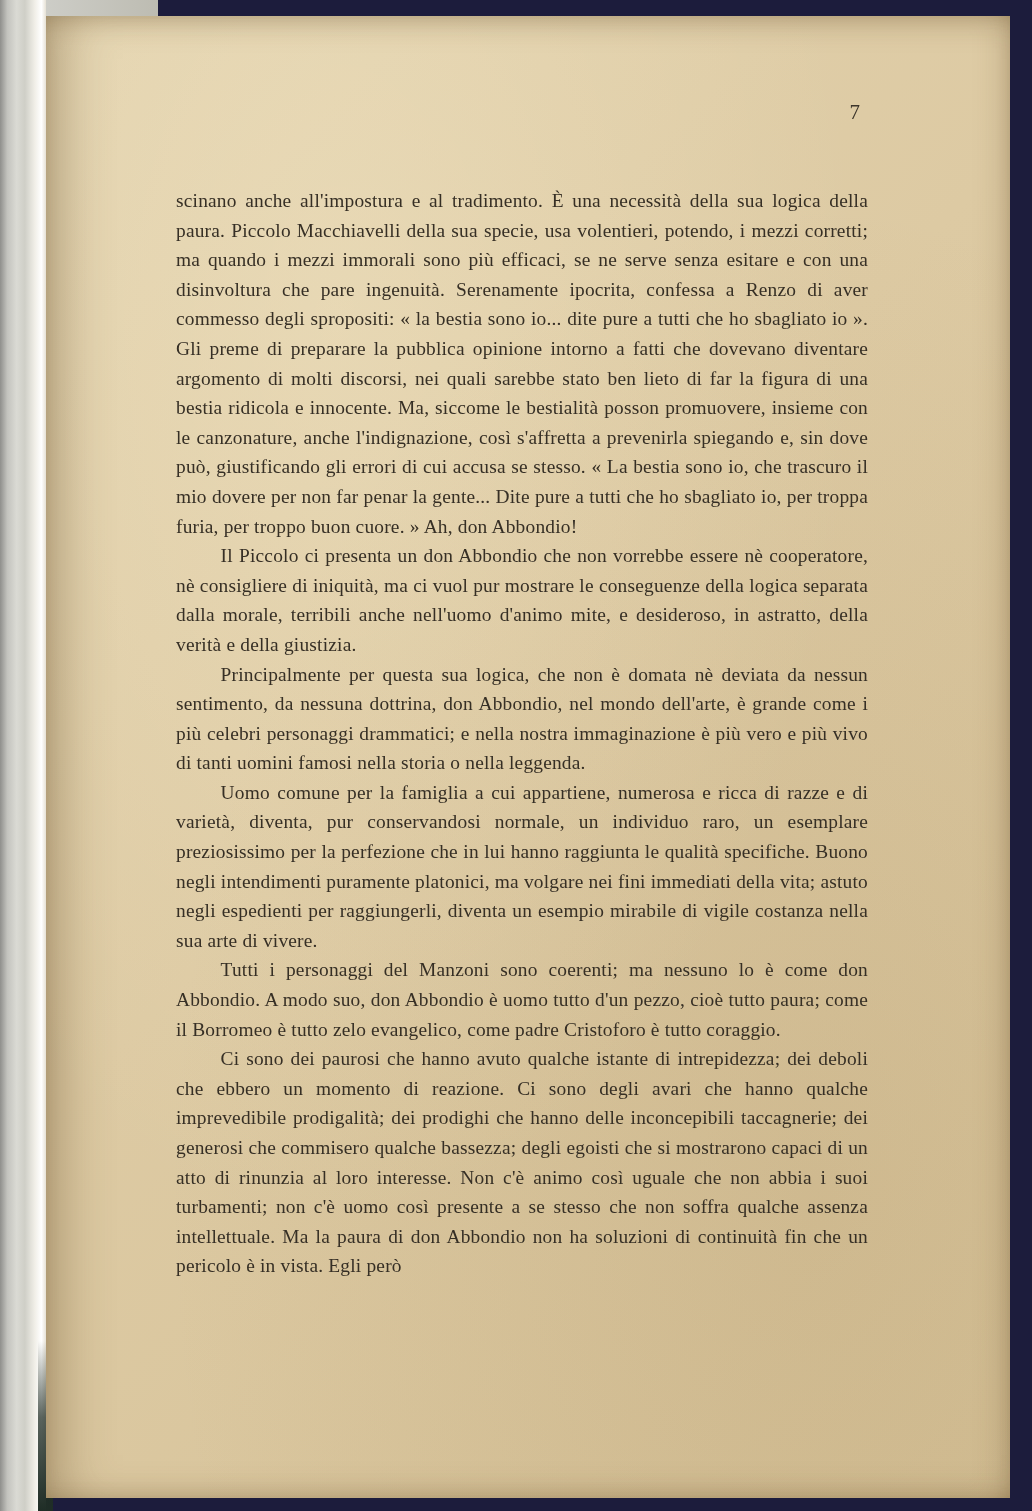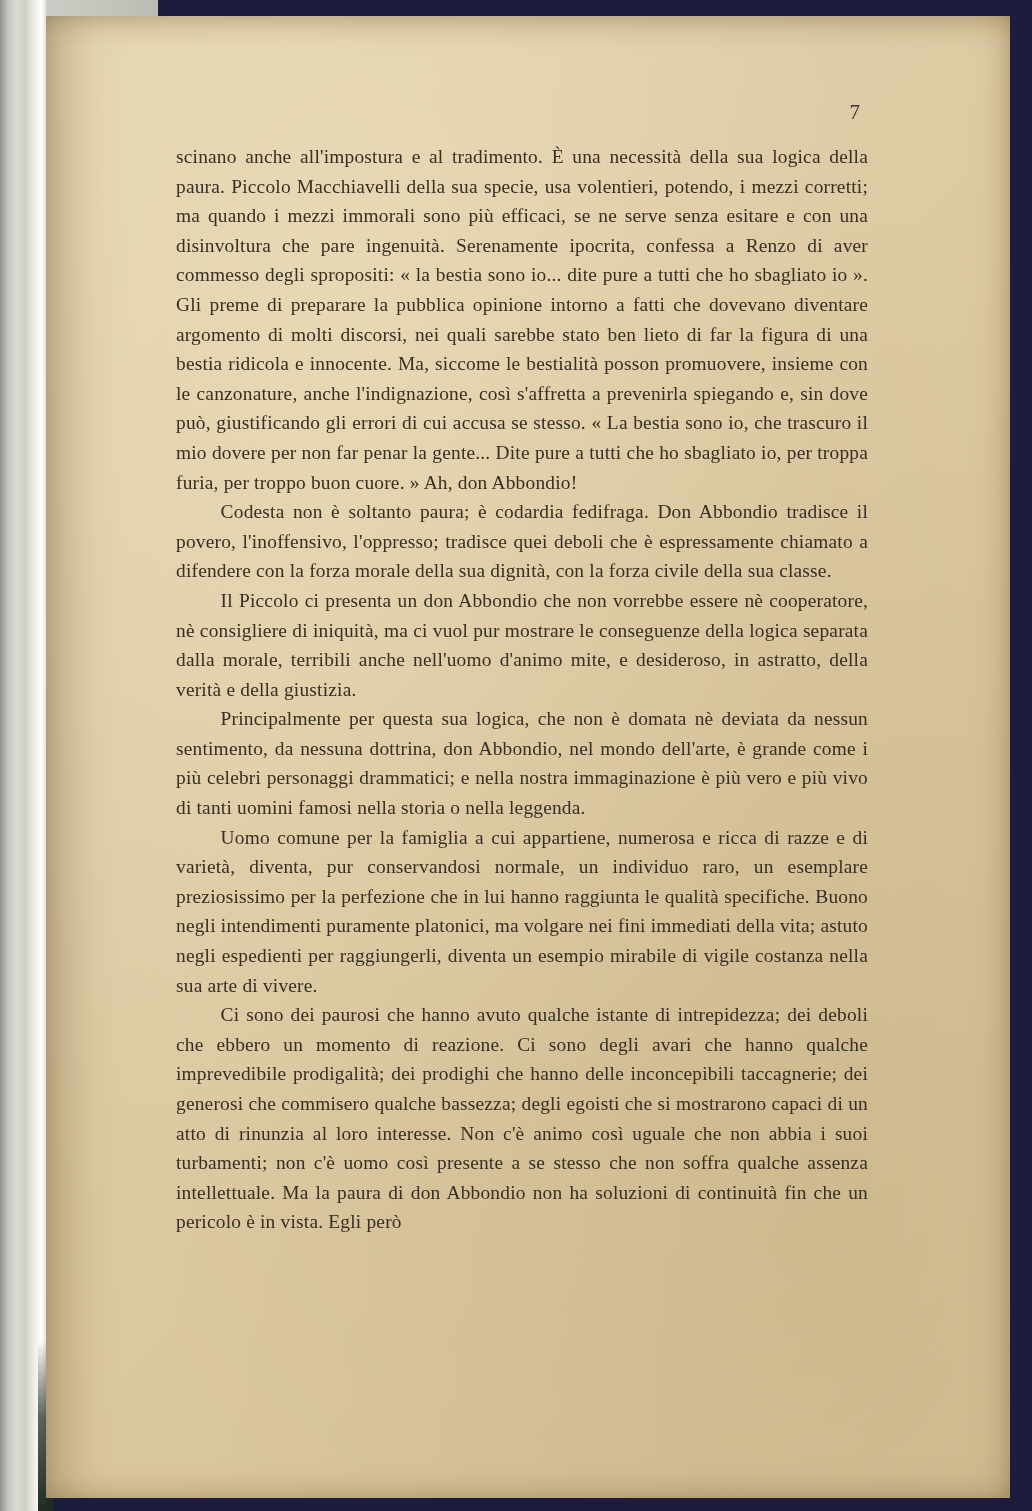--- a/index.html
+++ b/index.html
@@ -76,38 +76,39 @@
     line-height: 29.6px;
     letter-spacing: 0.2px;
     color: #362f25;
   }
   .text-block p {
     margin: 0;
     text-indent: 2.3em;
   }
   .text-block p.no-indent {
     text-indent: 0;
+    margin-top: 44px;
   }
 </style>
 </head>
 <body>
 
 <div class="scan">
 
   <div class="edge-left"></div>
   <div class="corner-top-left"></div>
   <div class="binding-sliver"></div>
 
   <div class="page">
 
     <div class="page-number">7</div>
 
     <div class="text-block">
       <p class="no-indent">scinano anche all'impostura e al tradimento. È una necessità della sua logica della paura. Piccolo Macchiavelli della sua specie, usa volentieri, potendo, i mezzi corretti; ma quando i mezzi immorali sono più efficaci, se ne serve senza esitare e con una disinvoltura che pare ingenuità. Serenamente ipocrita, confessa a Renzo di aver commesso degli spropositi: « la bestia sono io... dite pure a tutti che ho sbagliato io ». Gli preme di preparare la pubblica opinione intorno a fatti che dovevano diventare argomento di molti discorsi, nei quali sarebbe stato ben lieto di far la figura di una bestia ridicola e innocente. Ma, siccome le bestialità posson promuovere, insieme con le canzonature, anche l'indignazione, così s'affretta a prevenirla spiegando e, sin dove può, giustificando gli errori di cui accusa se stesso. « La bestia sono io, che trascuro il mio dovere per non far penar la gente... Dite pure a tutti che ho sbagliato io, per troppa furia, per troppo buon cuore. » Ah, don Abbondio!</p>
-      <p>Codesta non è soltanto paura; è codardia fedifraga. Don Abbondio tradisce il povero, l'inoffensivo, l'oppresso; tradisce quei deboli che è espressamente chiamato a difendere con la forza morale della sua dignità, con la forza civile della sua classe.</p>
       <p>Il Piccolo ci presenta un don Abbondio che non vorrebbe essere nè cooperatore, nè consigliere di iniquità, ma ci vuol pur mostrare le conseguenze della logica separata dalla morale, terribili anche nell'uomo d'animo mite, e desideroso, in astratto, della verità e della giustizia.</p>
       <p>Principalmente per questa sua logica, che non è domata nè deviata da nessun sentimento, da nessuna dottrina, don Abbondio, nel mondo dell'arte, è grande come i più celebri personaggi drammatici; e nella nostra immaginazione è più vero e più vivo di tanti uomini famosi nella storia o nella leggenda.</p>
       <p>Uomo comune per la famiglia a cui appartiene, numerosa e ricca di razze e di varietà, diventa, pur conservandosi normale, un individuo raro, un esemplare preziosissimo per la perfezione che in lui hanno raggiunta le qualità specifiche. Buono negli intendimenti puramente platonici, ma volgare nei fini immediati della vita; astuto negli espedienti per raggiungerli, diventa un esempio mirabile di vigile costanza nella sua arte di vivere.</p>
+      <p>Tutti i personaggi del Manzoni sono coerenti; ma nessuno lo è come don Abbondio. A modo suo, don Abbondio è uomo tutto d'un pezzo, cioè tutto paura; come il Borromeo è tutto zelo evangelico, come padre Cristoforo è tutto coraggio.</p>
       <p>Ci sono dei paurosi che hanno avuto qualche istante di intrepidezza; dei deboli che ebbero un momento di reazione. Ci sono degli avari che hanno qualche imprevedibile prodigalità; dei prodighi che hanno delle inconcepibili taccagnerie; dei generosi che commisero qualche bassezza; degli egoisti che si mostrarono capaci di un atto di rinunzia al loro interesse. Non c'è animo così uguale che non abbia i suoi turbamenti; non c'è uomo così presente a se stesso che non soffra qualche assenza intellettuale. Ma la paura di don Abbondio non ha soluzioni di continuità fin che un pericolo è in vista. Egli però</p>
     </div>
 
   </div>
 </div>
 
 </body></html>

